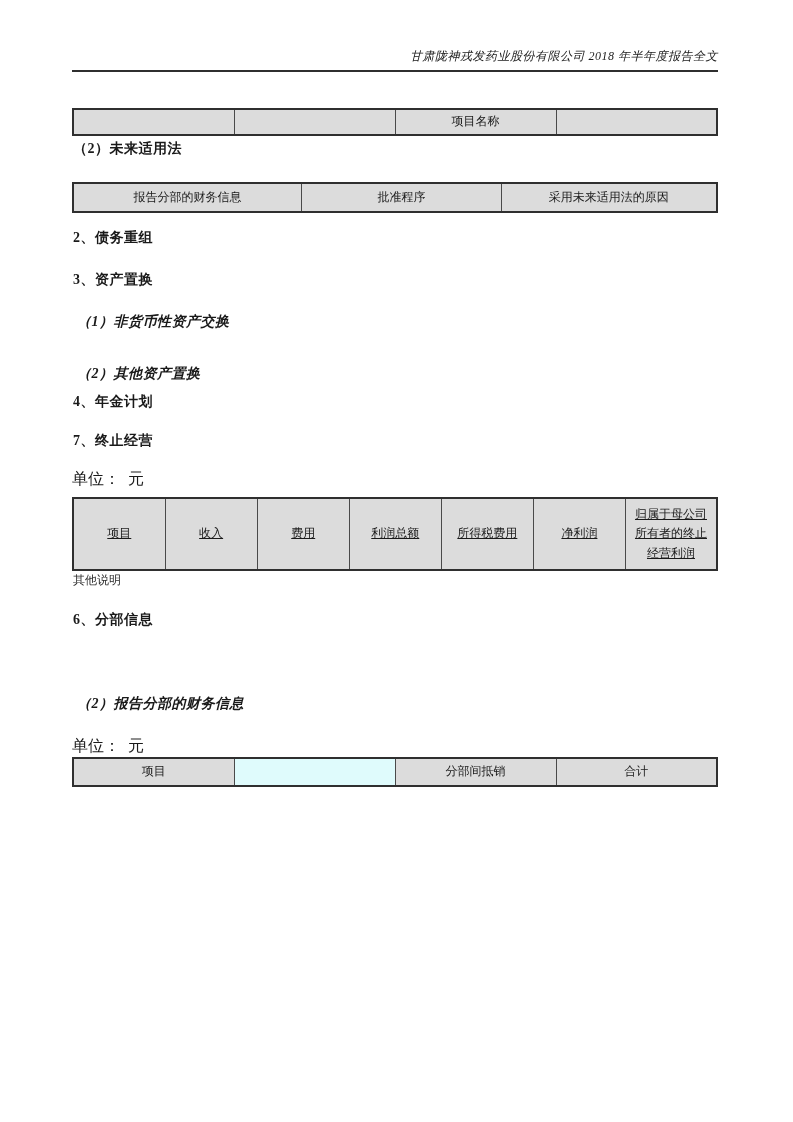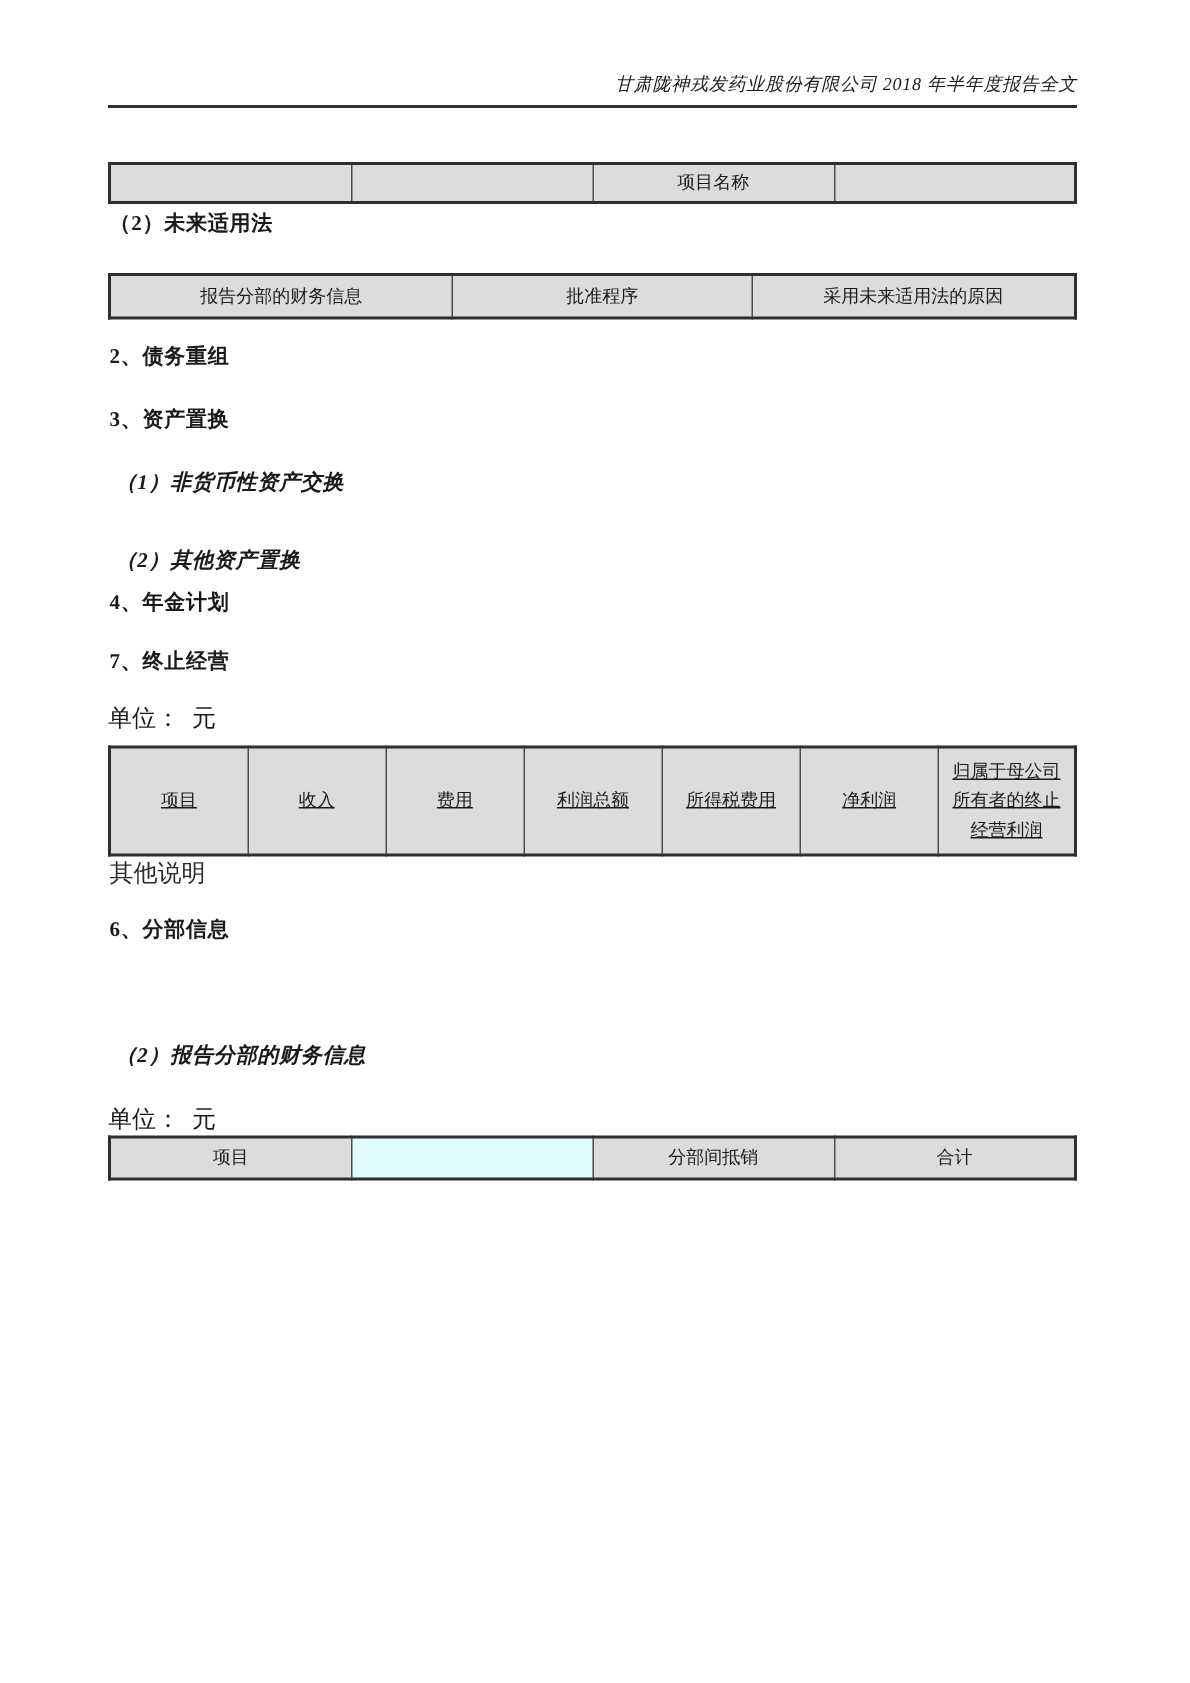--- a/index.html
+++ b/index.html
@@ -95,21 +95,21 @@
     font-size: 16px;
     white-space: pre;
   }
   .unit-1 { top: 469px; }
   .unit-2 { top: 736px; }
 
   .other-notes {
     position: absolute;
     top: 572px;
     left: 73px;
-    font-size: 16px;
+    font-size: 12px;
     color: #2b2b2b;
   }
   .page-number {
     position: absolute;
     top: 1040px;
     left: 72px;
     width: 648px;
     text-align: right;
     font-size: 12px;
   }

